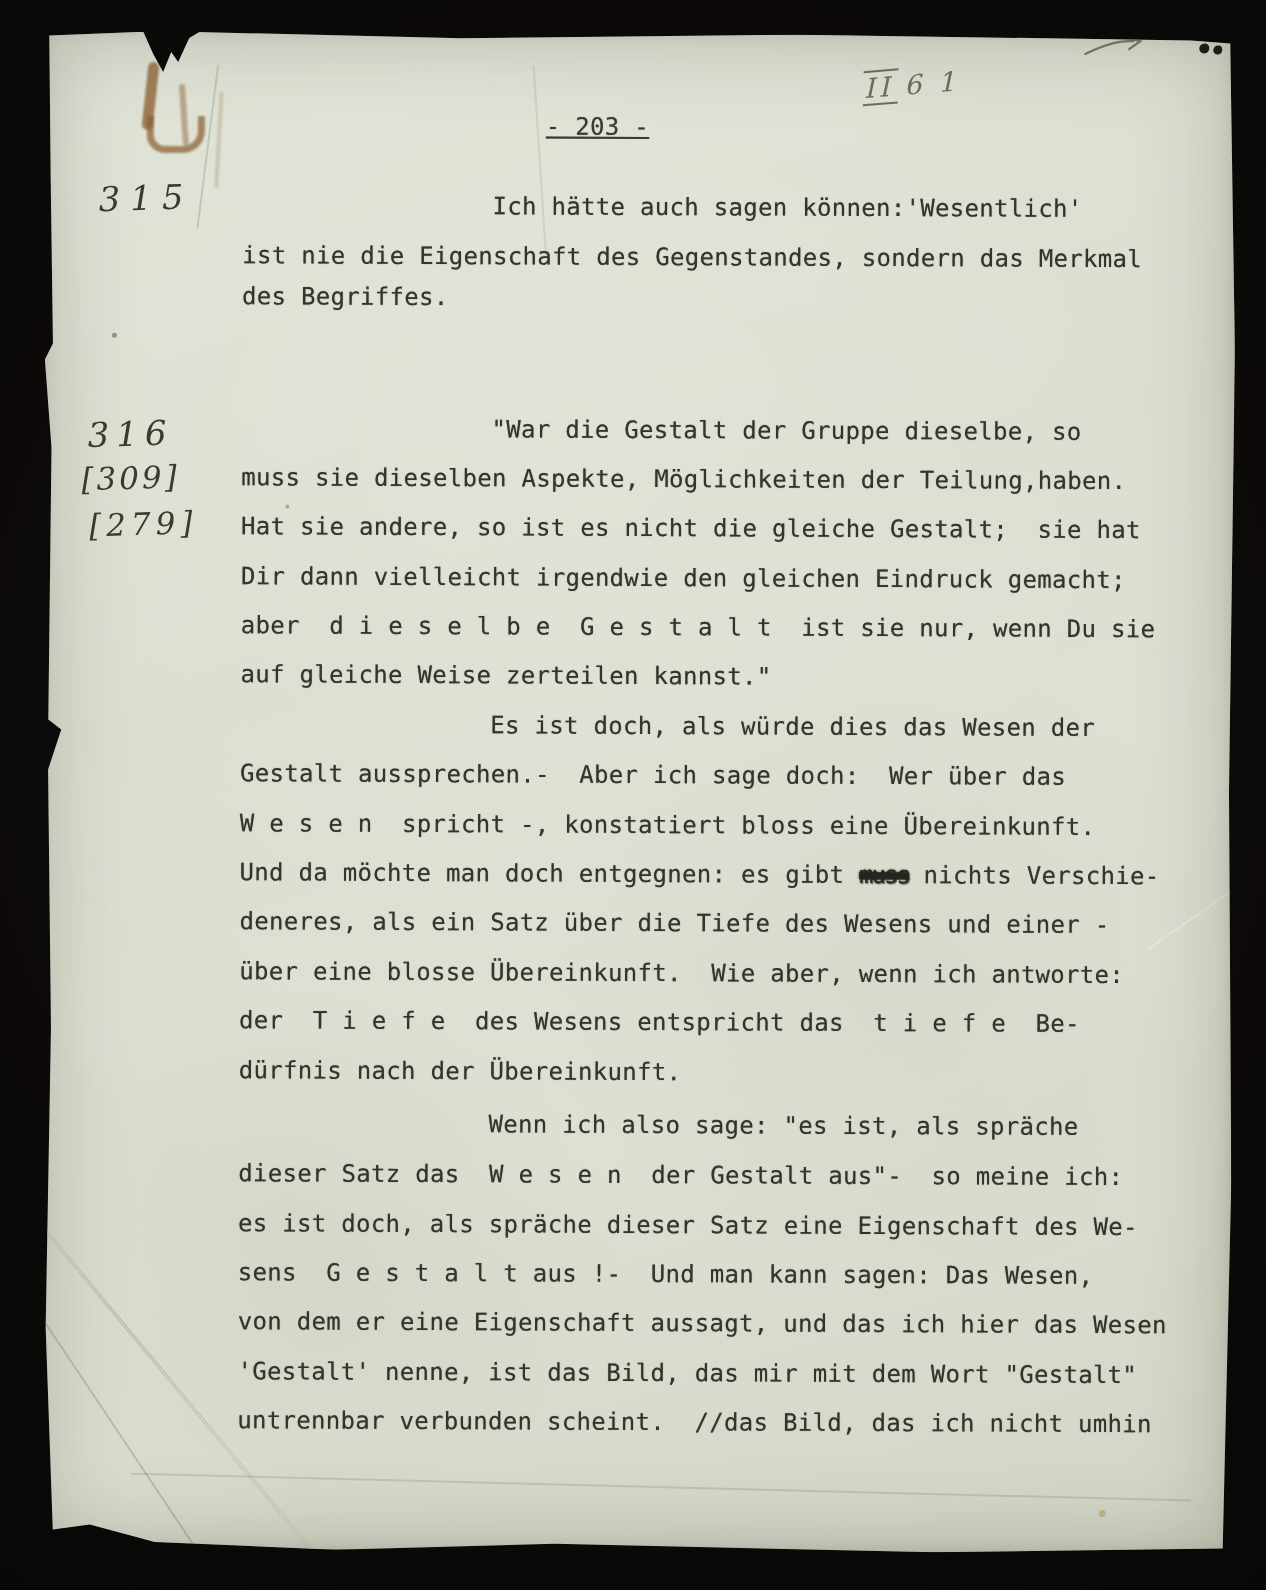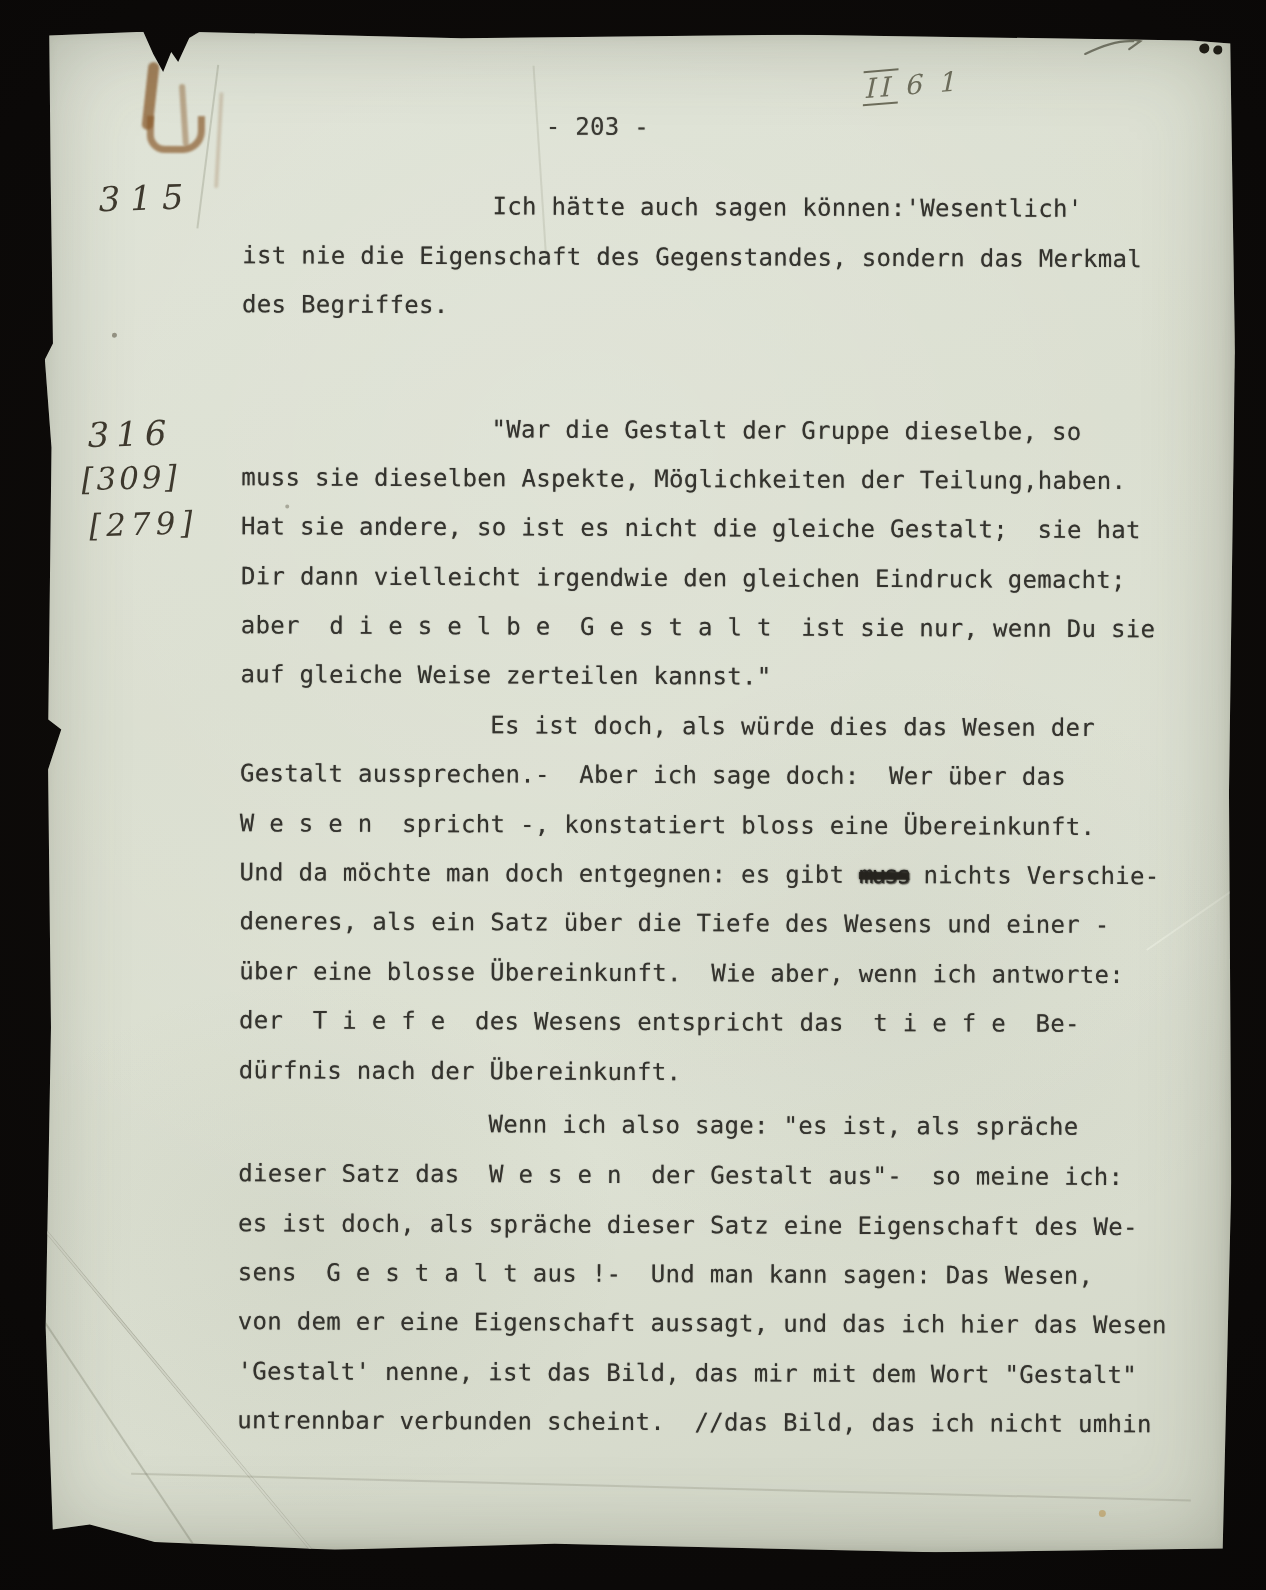--- a/index.html
+++ b/index.html
@@ -41,20 +41,21 @@
     color:#2a2925;letter-spacing:-2px;
     text-decoration:line-through;text-decoration-thickness:7px;
     text-decoration-color:rgba(38,36,30,0.9);
     text-shadow:0 0 2px rgba(38,36,30,0.85), 1px 1px 1px rgba(38,36,30,0.6);
   }
   .pagenum{
     position:absolute;left:505px;top:83px;white-space:pre;
     font-family:"DejaVu Sans Mono","Liberation Mono",monospace;
     font-size:24px;letter-spacing:0.3px;color:#3a3933;
     text-shadow:0 0 1px rgba(42,40,35,0.5);
+    text-decoration:underline;
   }
   
   .hand{
     position:absolute;font-family:"DejaVu Serif","Liberation Serif",serif;
     font-style:italic;color:#3e392e;transform:rotate(-2deg);
   }
   .pencil{
     position:absolute;left:822px;top:38px;
     font-family:"DejaVu Serif","Liberation Serif",serif;font-style:italic;
     font-size:27px;color:#6d6d5c;transform:rotate(-5deg) skewX(-6deg);
@@ -115,21 +116,21 @@
 
     <div class="pagenum">- 203 -</div>
 
     <div class="hand" style="left:58px;top:150px;font-size:34px;letter-spacing:10px;">315</div>
     <div class="hand" style="left:48px;top:386px;font-size:34px;letter-spacing:7px;">316</div>
     <div class="hand" style="left:42px;top:432px;font-size:31px;letter-spacing:3px;">[309]</div>
     <div class="hand" style="left:50px;top:478px;font-size:31px;letter-spacing:5px;">[279]</div>
 
     <div class="tl ind" style="top:162px">Ich hätte auch sagen können:'Wesentlich'</div>
     <div class="tl" style="top:212px">ist nie die Eigenschaft des Gegenstandes, sondern das Merkmal</div>
-    <div class="tl" style="top:261px">des Begriffes.</div>
+    <div class="tl" style="top:253px">des Begriffes.</div>
 
     <div class="tl ind" style="top:385px">"War die Gestalt der Gruppe dieselbe, so</div>
     <div class="tl" style="top:434px">muss sie dieselben Aspekte, Möglichkeiten der Teilung,haben.</div>
     <div class="tl" style="top:483px">Hat sie andere, so ist es nicht die gleiche Gestalt;  sie hat</div>
     <div class="tl" style="top:533px">Dir dann vielleicht irgendwie den gleichen Eindruck gemacht;</div>
     <div class="tl" style="top:582px">aber  d i e s e l b e  G e s t a l t  ist sie nur, wenn Du sie</div>
     <div class="tl" style="top:631px">auf gleiche Weise zerteilen kannst."</div>
 
     <div class="tl ind" style="top:681px">Es ist doch, als würde dies das Wesen der</div>
     <div class="tl" style="top:730px">Gestalt aussprechen.-  Aber ich sage doch:  Wer über das</div>

